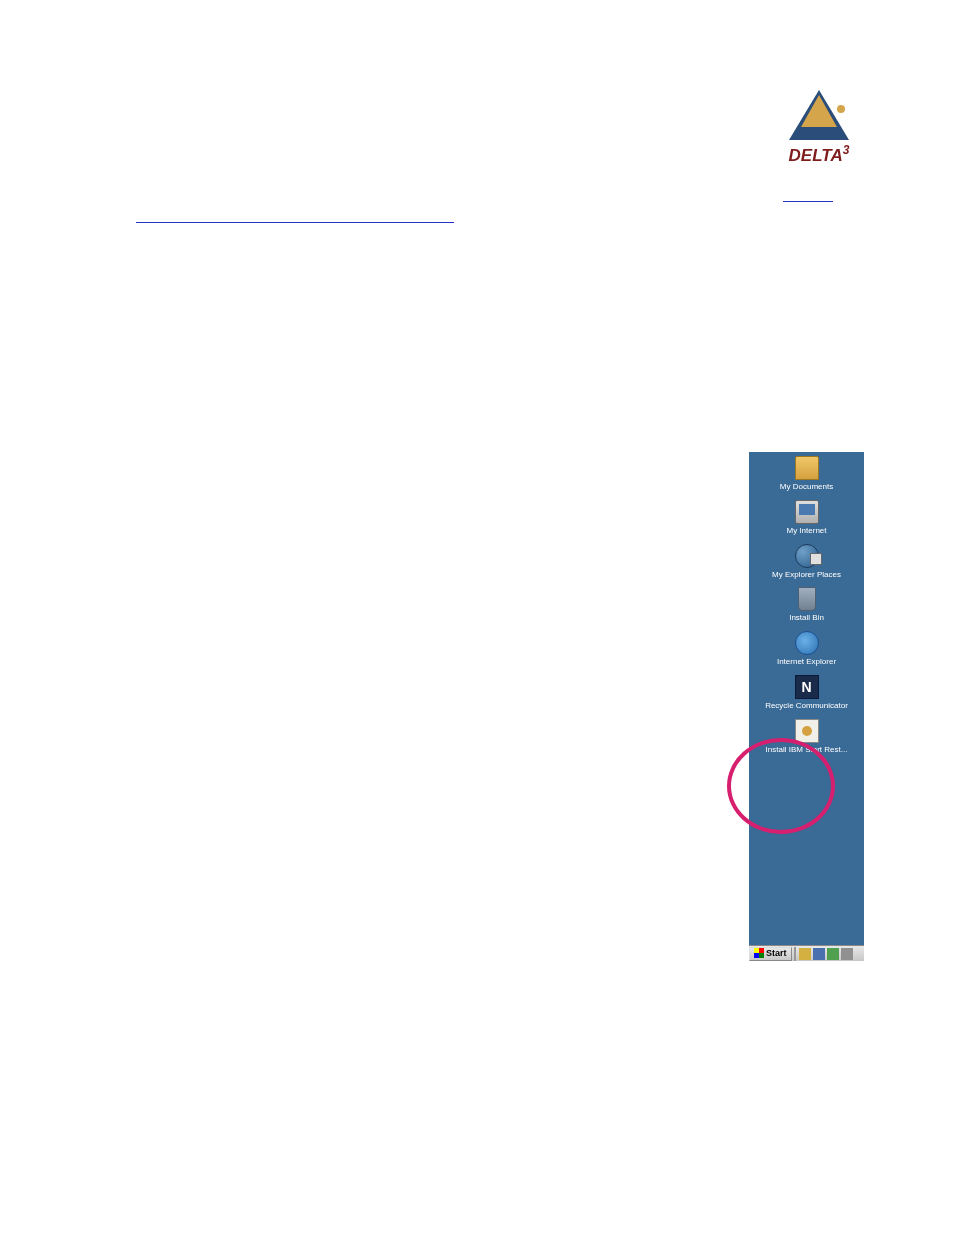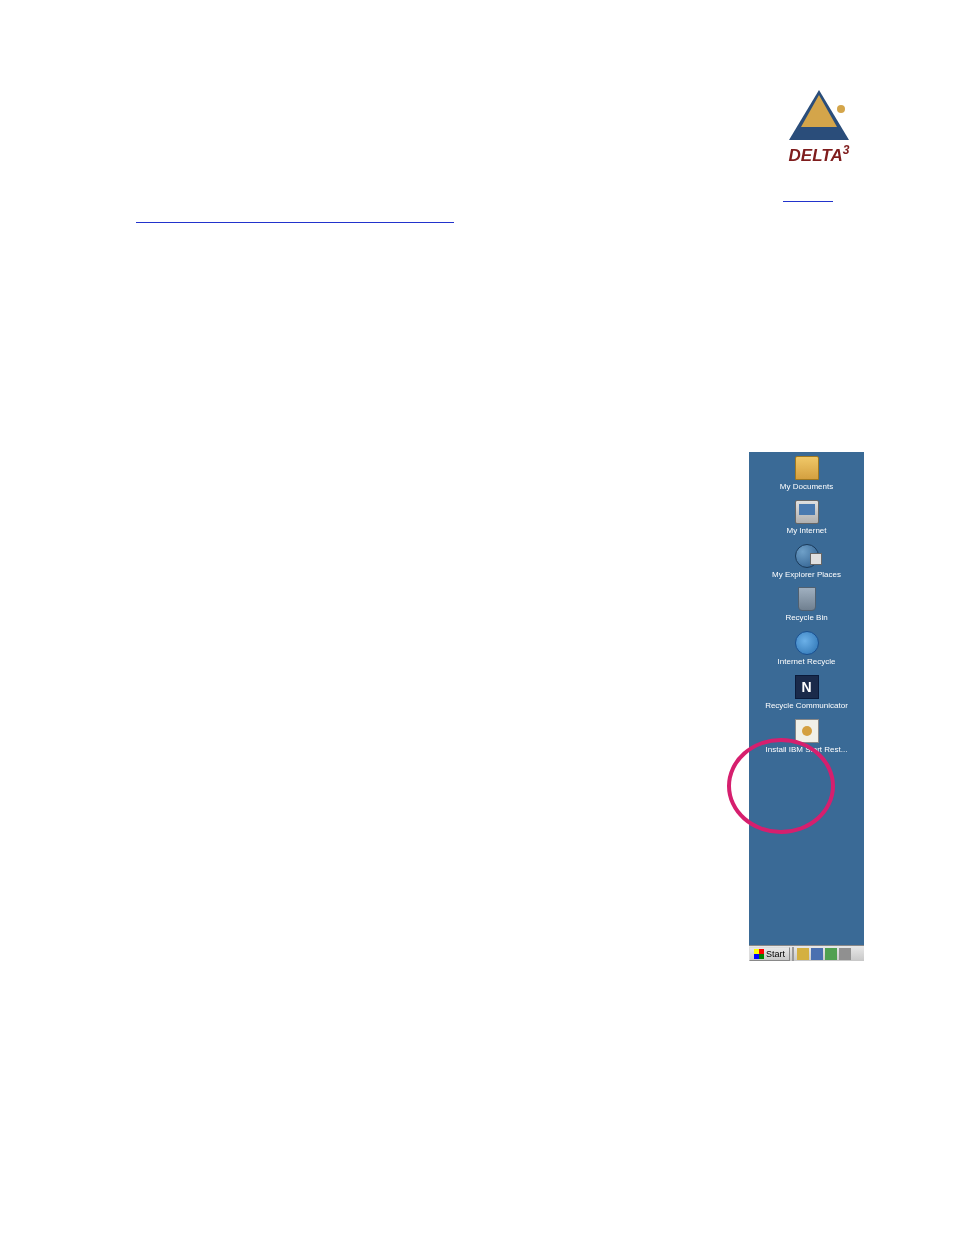--- a/index.html
+++ b/index.html
@@ -130,22 +130,21 @@
       align-items: center;
       font-size: 9px;
       color: #000;
     }
     .start-button {
       height: 14px;
       padding: 0 4px;
       background: linear-gradient(180deg, #e8e8e8 0%, #c8c8c8 100%);
       border: 1px outset #ddd;
       display: flex;
-      align-items: center;
-      font-weight: normal;
+      font-weight: bold;
     }
     .start-flag {
       width: 10px;
       height: 10px;
       margin-right: 2px;
       background: conic-gradient(red 0deg 90deg, green 90deg 180deg, blue 180deg 270deg, yellow 270deg 360deg);
     }
     .taskbar-sep { width: 2px; height: 14px; background: #999; margin: 0 2px; }
     .tray-icon { width: 12px; height: 12px; margin: 0 1px; display: inline-block; }
     .tray-icon.yellow { background: #d4b040; }
@@ -173,25 +172,25 @@
   <div class="icon-item">
     <span class="icon-box computer-icon"></span>
     <span class="icon-label">My Internet</span>
   </div>
   <div class="icon-item">
     <span class="icon-box network-icon"></span>
     <span class="icon-label">My Explorer Places</span>
   </div>
   <div class="icon-item">
     <span class="icon-box recycle-icon"></span>
-    <span class="icon-label">Recycle Bin</span>
+    <span class="icon-label">Install Bin</span>
   </div>
   <div class="icon-item">
     <span class="icon-box ie-icon"></span>
-    <span class="icon-label">Internet Recycle</span>
+    <span class="icon-label">Internet Explorer</span>
   </div>
   <div class="icon-item">
     <span class="icon-box netscape-icon">N</span>
     <span class="icon-label">Recycle Communicator</span>
   </div>
   <div class="icon-item">
     <span class="icon-box install-icon"></span>
     <span class="icon-label">Install IBM Start Rest...</span>
   </div>
 

